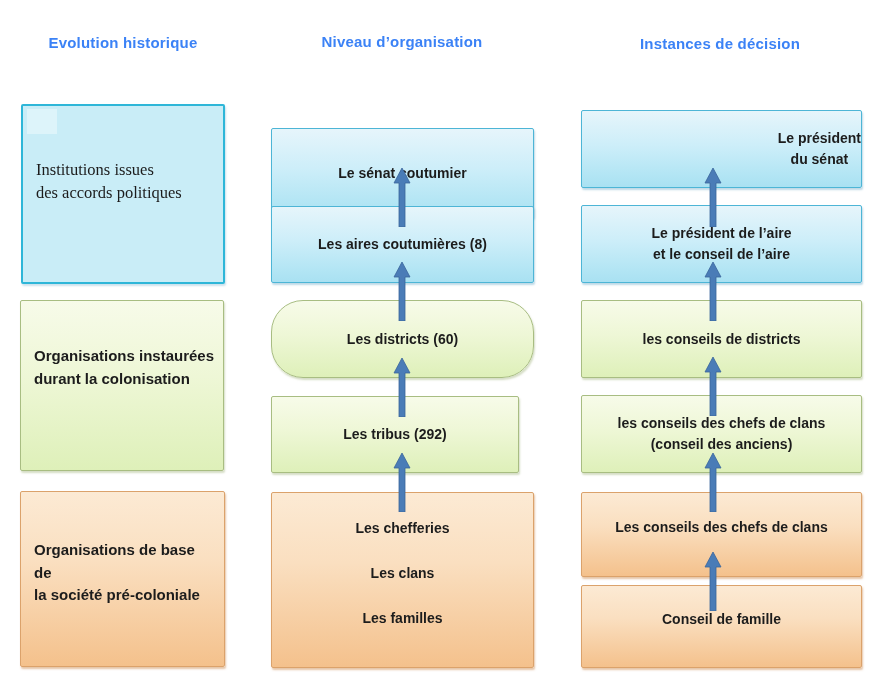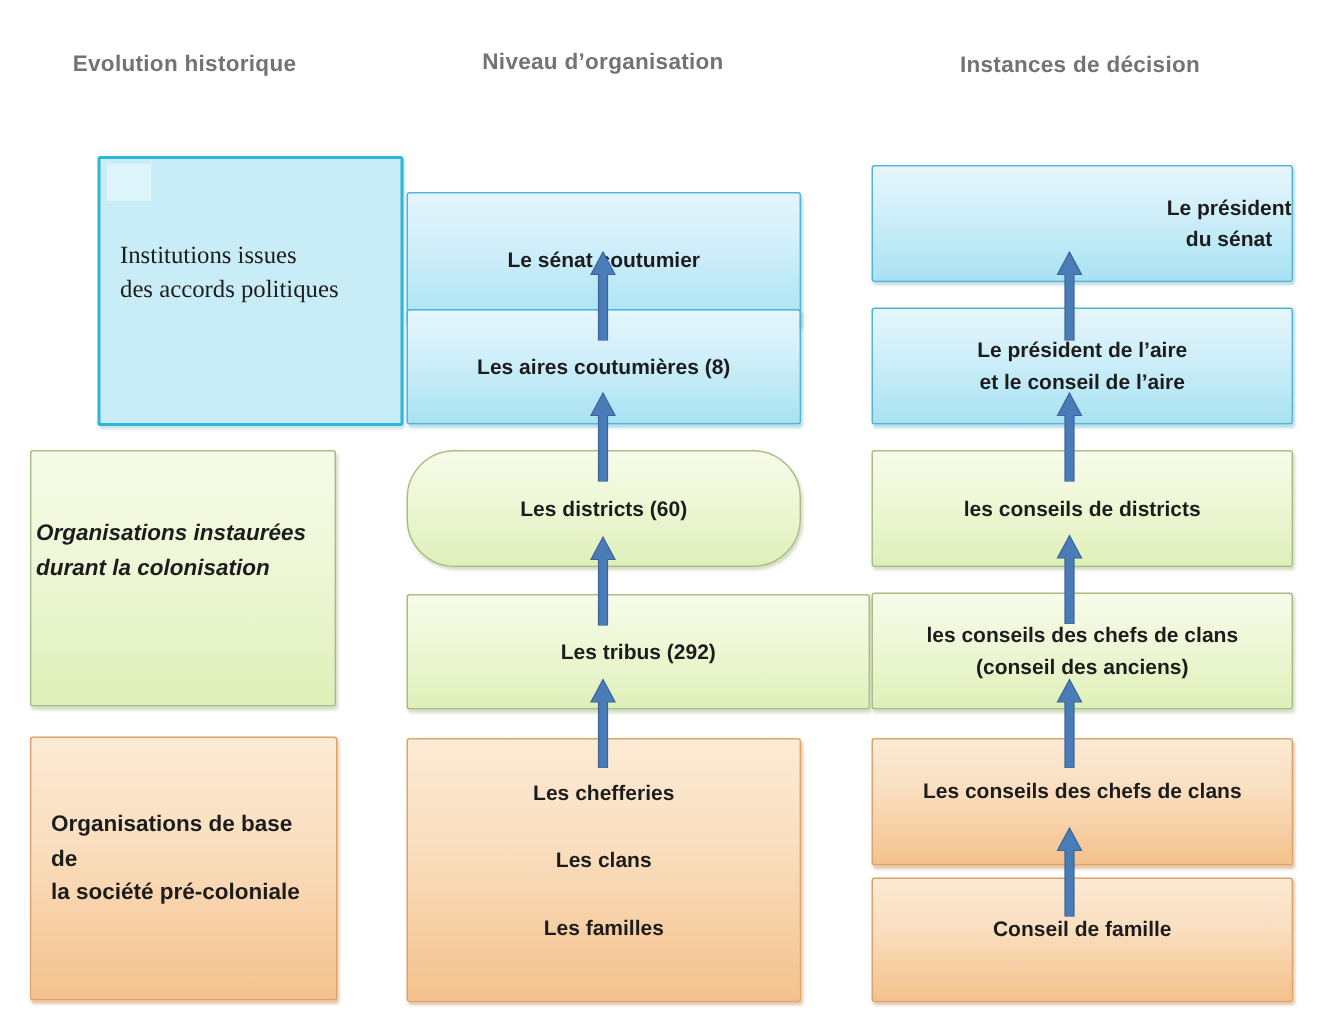--- a/index.html
+++ b/index.html
@@ -12,21 +12,21 @@
     position:relative;
     width:881px; height:686px;
     background:#ffffff;
     overflow:hidden;
   }
   .col-header {
     position:absolute;
     font-weight:bold;
     font-size:15px;
     letter-spacing:0.2px;
-    color:#737373;
+    color:#3b82f6;
     text-align:center;
     white-space:pre-line;
   }
   .box {
     position:absolute;
     display:flex;
     flex-direction:column;
     align-items:center;
     justify-content:center;
     text-align:center;
@@ -58,30 +58,29 @@
     border:2px solid #2eb6d8;
     box-shadow:1px 2px 2px rgba(110,170,200,0.35);
     font-family:"Liberation Serif", serif;
     font-weight:normal;
     font-size:16.5px;
     line-height:1.4;
     align-items:flex-start;
     justify-content:flex-start;
     text-align:left;
     padding:52px 10px 0 13px;
-    margin-left:44px;
   }
   .era-green, .era-orange {
     align-items:flex-start;
     justify-content:flex-start;
     text-align:left;
     font-size:15px;
     line-height:1.5;
   }
-  .era-green { padding:44px 8px 0 3px;font-style:italic; }
+  .era-green { padding:44px 8px 0 13px; }
   .era-orange { padding:47px 8px 0 13px; }
   .patch {
     position:absolute;
     left:4px; top:3px;
     width:30px; height:25px;
     background:rgba(255,255,255,0.38);
   }
   .stack-items { gap:24px; justify-content:flex-start; padding-top:25px;text-align:right; }
   .pad-up { padding-bottom:14px; }
   .arrow {
@@ -116,21 +115,21 @@
 
   <div class="box blue" style="left:271px; top:128px; width:263px; height:90px;">
     <span>Le sénat coutumier</span>
   </div>
   <div class="box blue" style="left:271px; top:206px; width:263px; height:77px;">
     <span>Les aires coutumières (8)</span>
   </div>
   <div class="box green" style="left:271px; top:300px; width:263px; height:78px;border-radius:32px;">
     <span>Les districts (60)</span>
   </div>
-  <div class="box green" style="left:271px; top:396px; width:309px; height:77px;">
+  <div class="box green" style="left:271px; top:396px; width:248px; height:77px;">
     <span>Les tribus (292)</span>
   </div>
   <div class="box orange stack-items" style="left:271px; top:492px; width:263px; height:176px;">
     <span>Les chefferies</span>
     <span>Les clans</span>
     <span>Les familles</span>
   </div>
 
   <div class="box blue" style="left:581px; top:110px; width:281px; height:78px;align-items:flex-end;">
     <span>Le président

